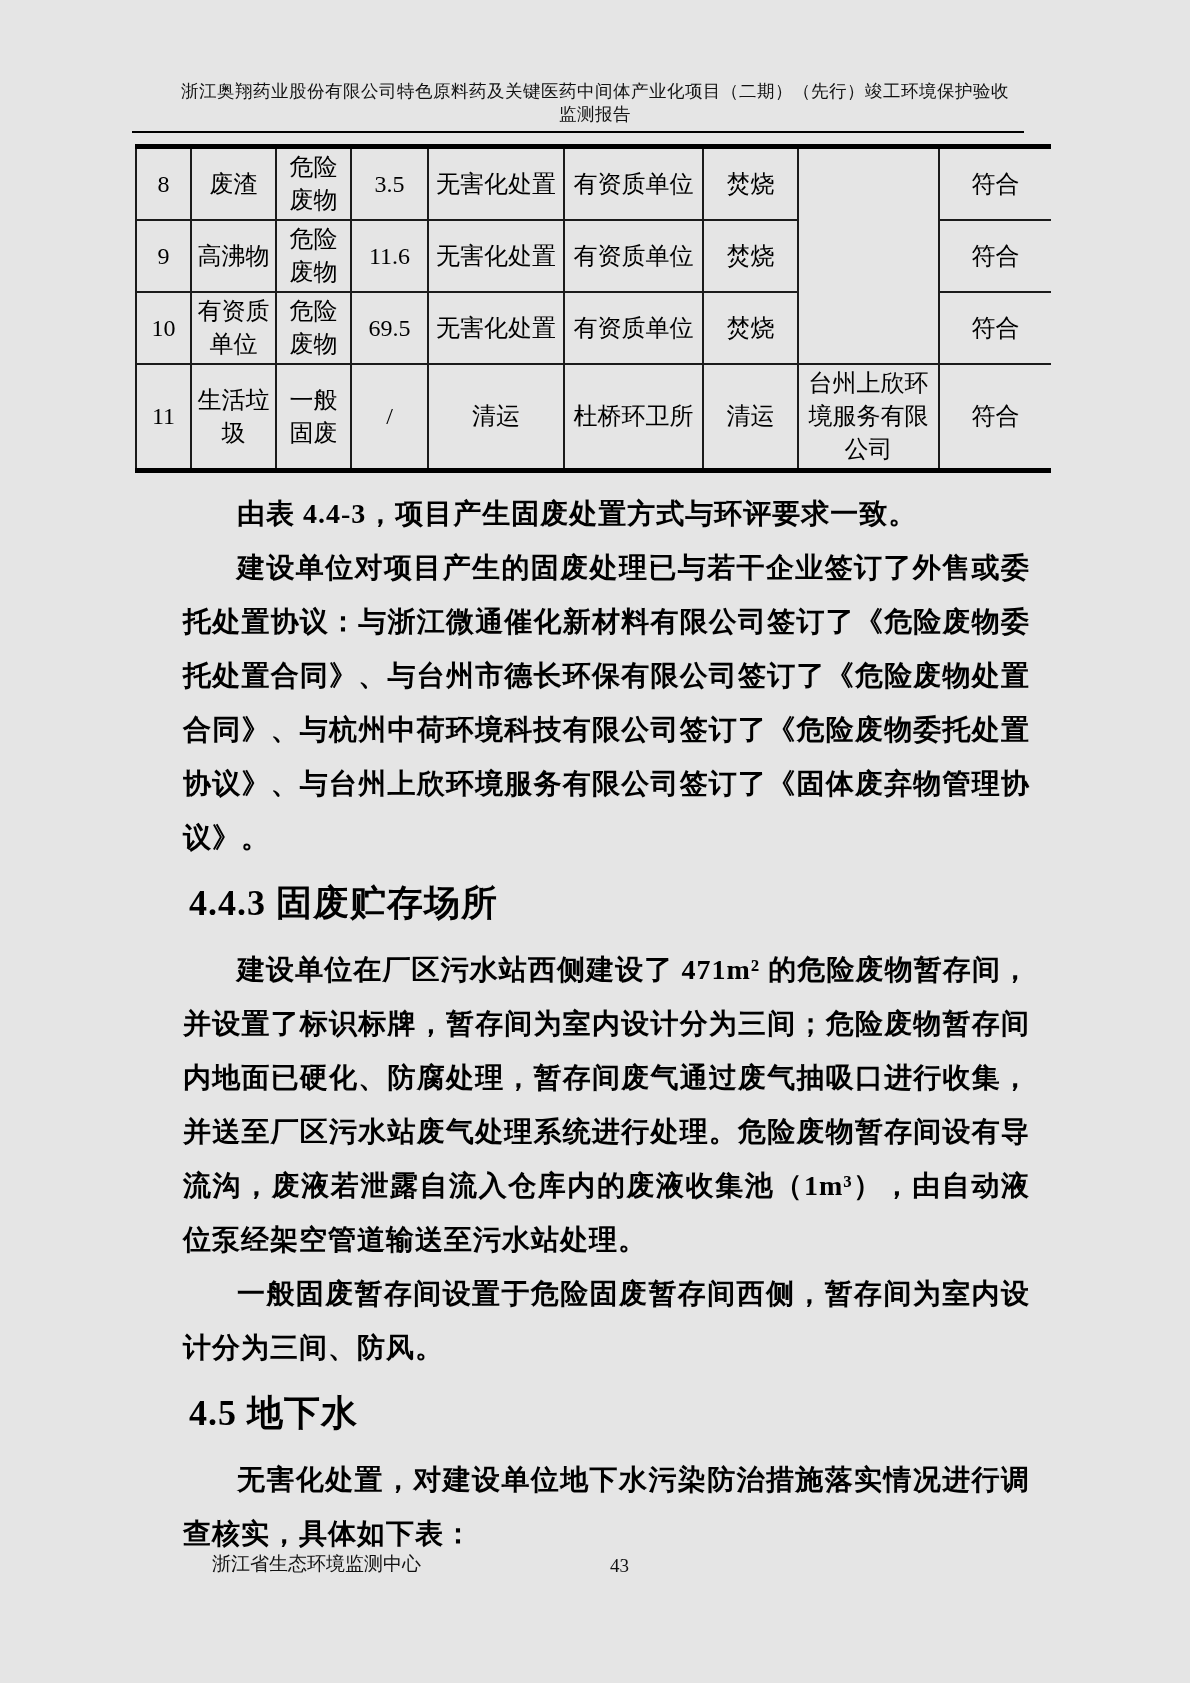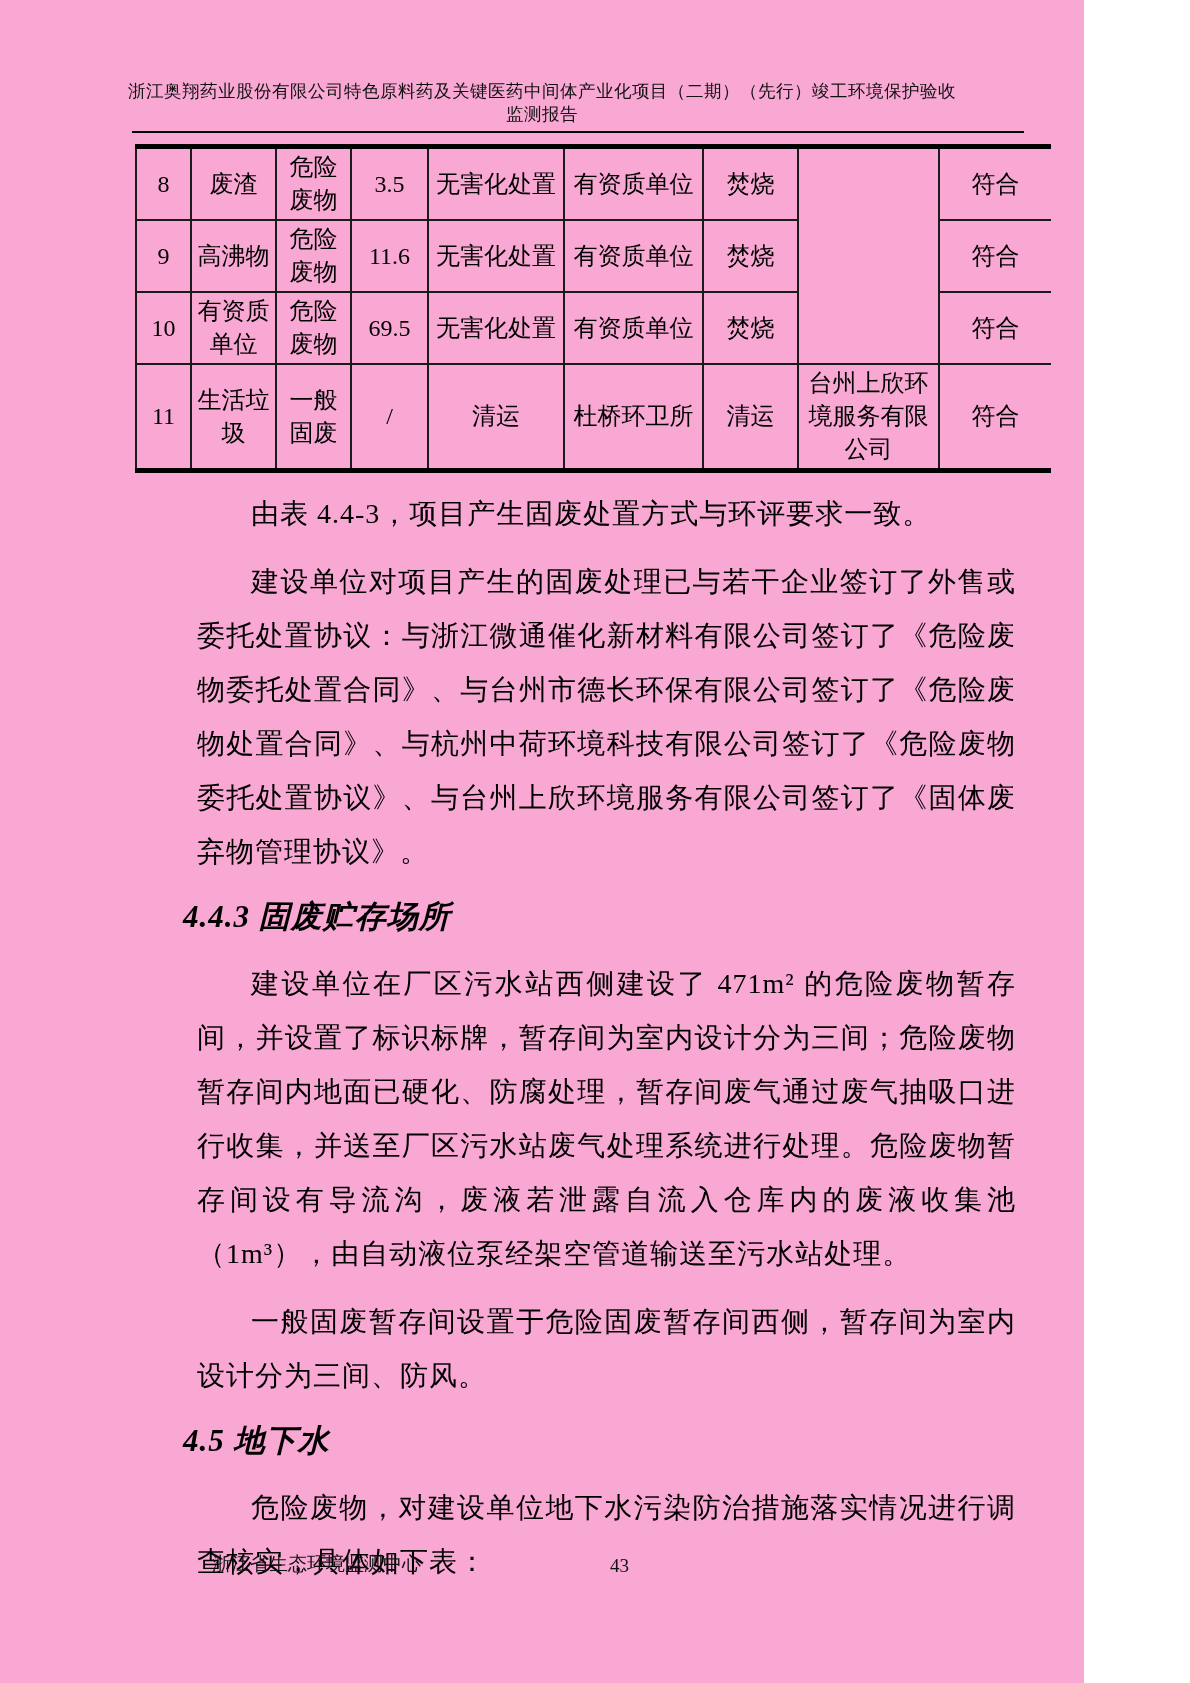--- a/index.html
+++ b/index.html
@@ -1,20 +1,20 @@
 <!DOCTYPE html>
 <html><head>
 <meta charset="utf-8">
 <style>
   html,body{margin:0;padding:0;background:#ffffff;}
   .page{
     position:relative;
-    width:1084px;
+    width:1190px;
     height:1683px;
-    background:#f9a8d4;
+    background:#e5e5e5;
     color:#000;
     font-family:"Liberation Serif","DejaVu Serif",serif;
     overflow:hidden;
   }
   
   .doc-header{
     padding-top:80px;
     text-align:center;
     font-size:17.5px;
     line-height:23px;
@@ -52,30 +52,29 @@
   
   .body-text{
     margin:0 160px 0 183px;
     width:847px;
     font-size:28px;
     line-height:54px;
     letter-spacing:1px;
     text-align:justify;
     color:#000;
   }
-  .body-text p{margin:14px;text-indent:54px;}
+  .body-text p{margin:0;text-indent:54px;font-weight:bold;}
   .body-text p.first{margin-top:14px;}
   h2.sec{
-    font-size:31px;
+    font-size:36px;
     font-weight:bold;
     letter-spacing:1px;
-    margin:18px 0 20px 0;
+    margin:18px 0 20px 6px;
     line-height:40px;
     text-indent:0;
-    font-style:italic;
   }
   
   .doc-footer{
     position:absolute;
     top:1551px;
     left:0;
     width:100%;
     font-size:19px;
     color:#111;
   }
@@ -151,21 +150,21 @@
     </tbody>
   </table>
 
   <div class="body-text">
     <p class="first">由表 4.4-3，项目产生固废处置方式与环评要求一致。</p>
     <p>建设单位对项目产生的固废处理已与若干企业签订了外售或委托处置协议：与浙江微通催化新材料有限公司签订了《危险废物委托处置合同》、与台州市德长环保有限公司签订了《危险废物处置合同》、与杭州中荷环境科技有限公司签订了《危险废物委托处置协议》、与台州上欣环境服务有限公司签订了《固体废弃物管理协议》。</p>
     <h2 class="sec">4.4.3 固废贮存场所</h2>
     <p>建设单位在厂区污水站西侧建设了 471m² 的危险废物暂存间，并设置了标识标牌，暂存间为室内设计分为三间；危险废物暂存间内地面已硬化、防腐处理，暂存间废气通过废气抽吸口进行收集，并送至厂区污水站废气处理系统进行处理。危险废物暂存间设有导流沟，废液若泄露自流入仓库内的废液收集池（1m³），由自动液位泵经架空管道输送至污水站处理。</p>
     <p>一般固废暂存间设置于危险固废暂存间西侧，暂存间为室内设计分为三间、防风。</p>
     <h2 class="sec">4.5 地下水</h2>
-    <p>危险废物，对建设单位地下水污染防治措施落实情况进行调查核实，具体如下表：</p>
+    <p>无害化处置，对建设单位地下水污染防治措施落实情况进行调查核实，具体如下表：</p>
   </div>
 
   <div class="doc-footer">
     <span class="org">浙江省生态环境监测中心</span>
     <span class="pagenum">43</span>
   </div>
 
 </div>
 
 </body></html>

